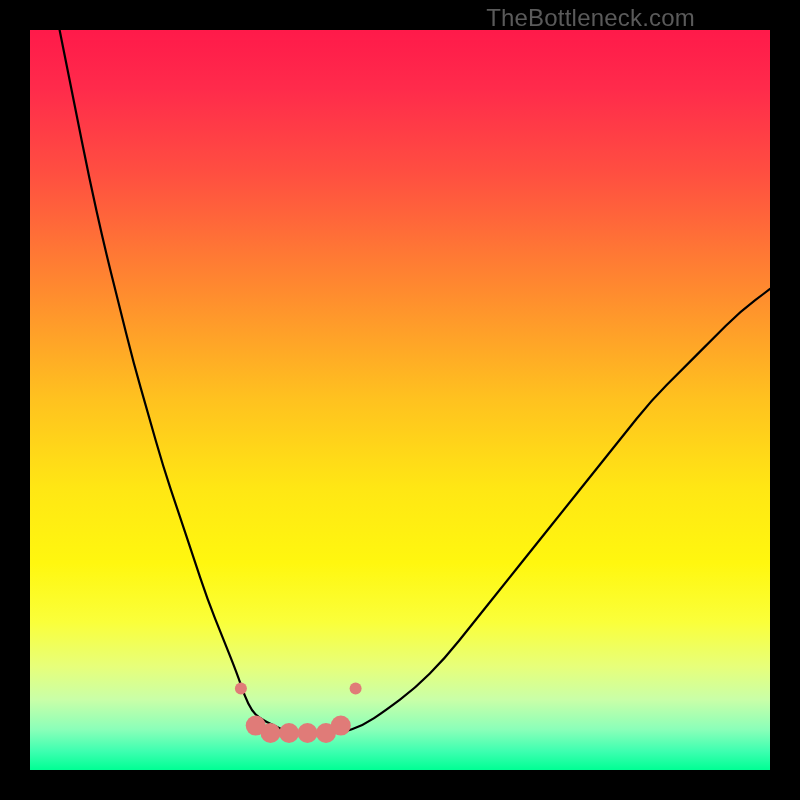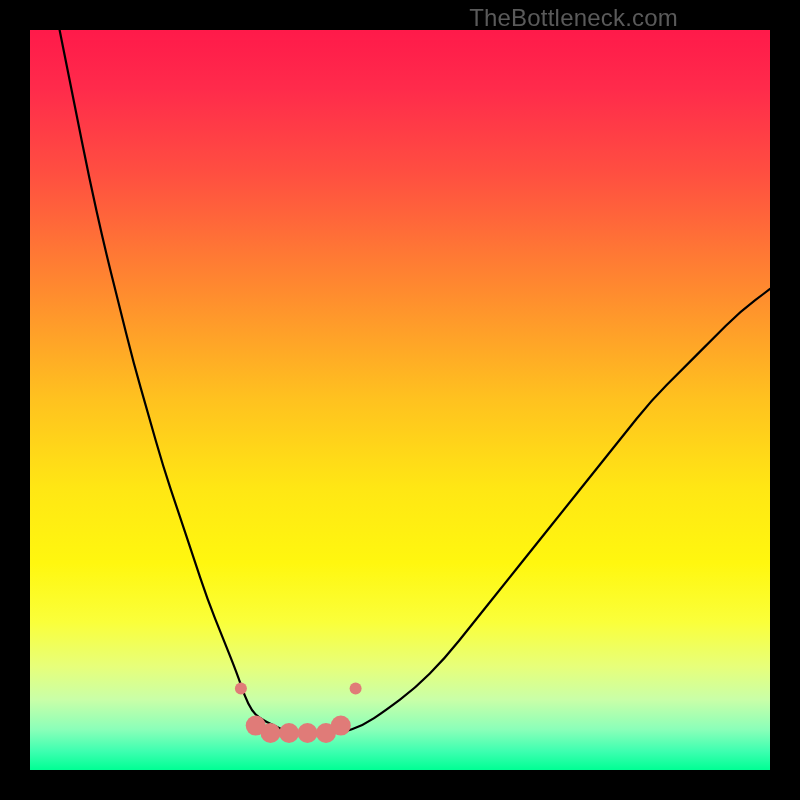--- a/index.html
+++ b/index.html
@@ -11,20 +11,21 @@
     position: relative;
     font-family: Arial, sans-serif;
   }
   .frame {
     position: absolute;
     top: 0;
     left: 0;
     width: 688px;
     height: 800px;
     background: #000;
+    padding-left: 17px;
   }
   .plot-area {
     position: absolute;
     top: 30px;
     left: 30px;
     width: 740px;
     height: 740px;
     overflow: hidden;
   }
   .watermark {

